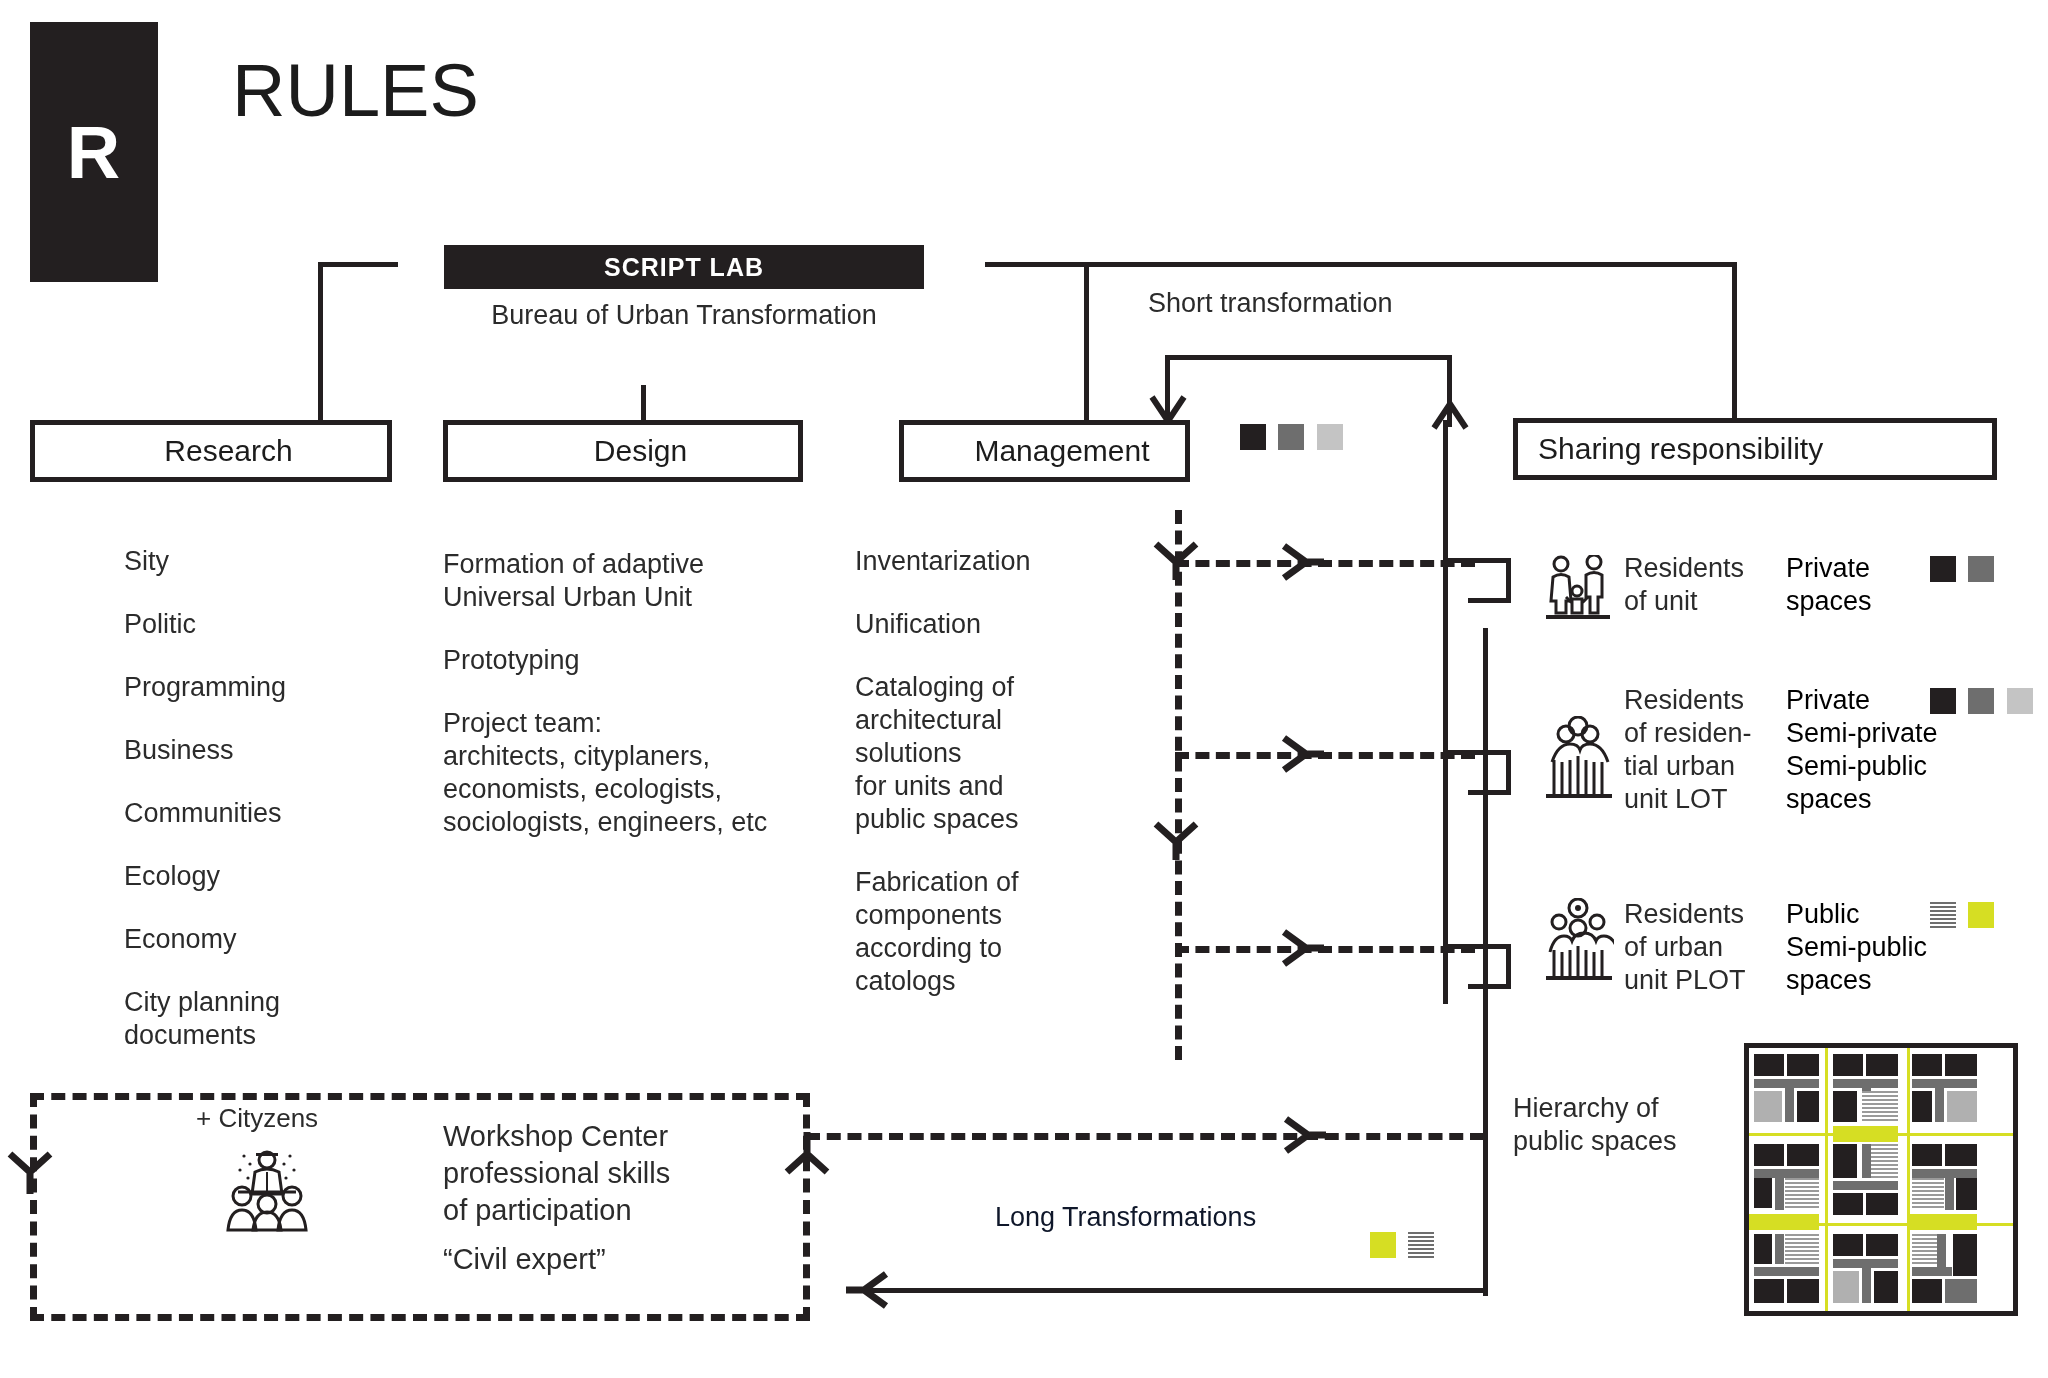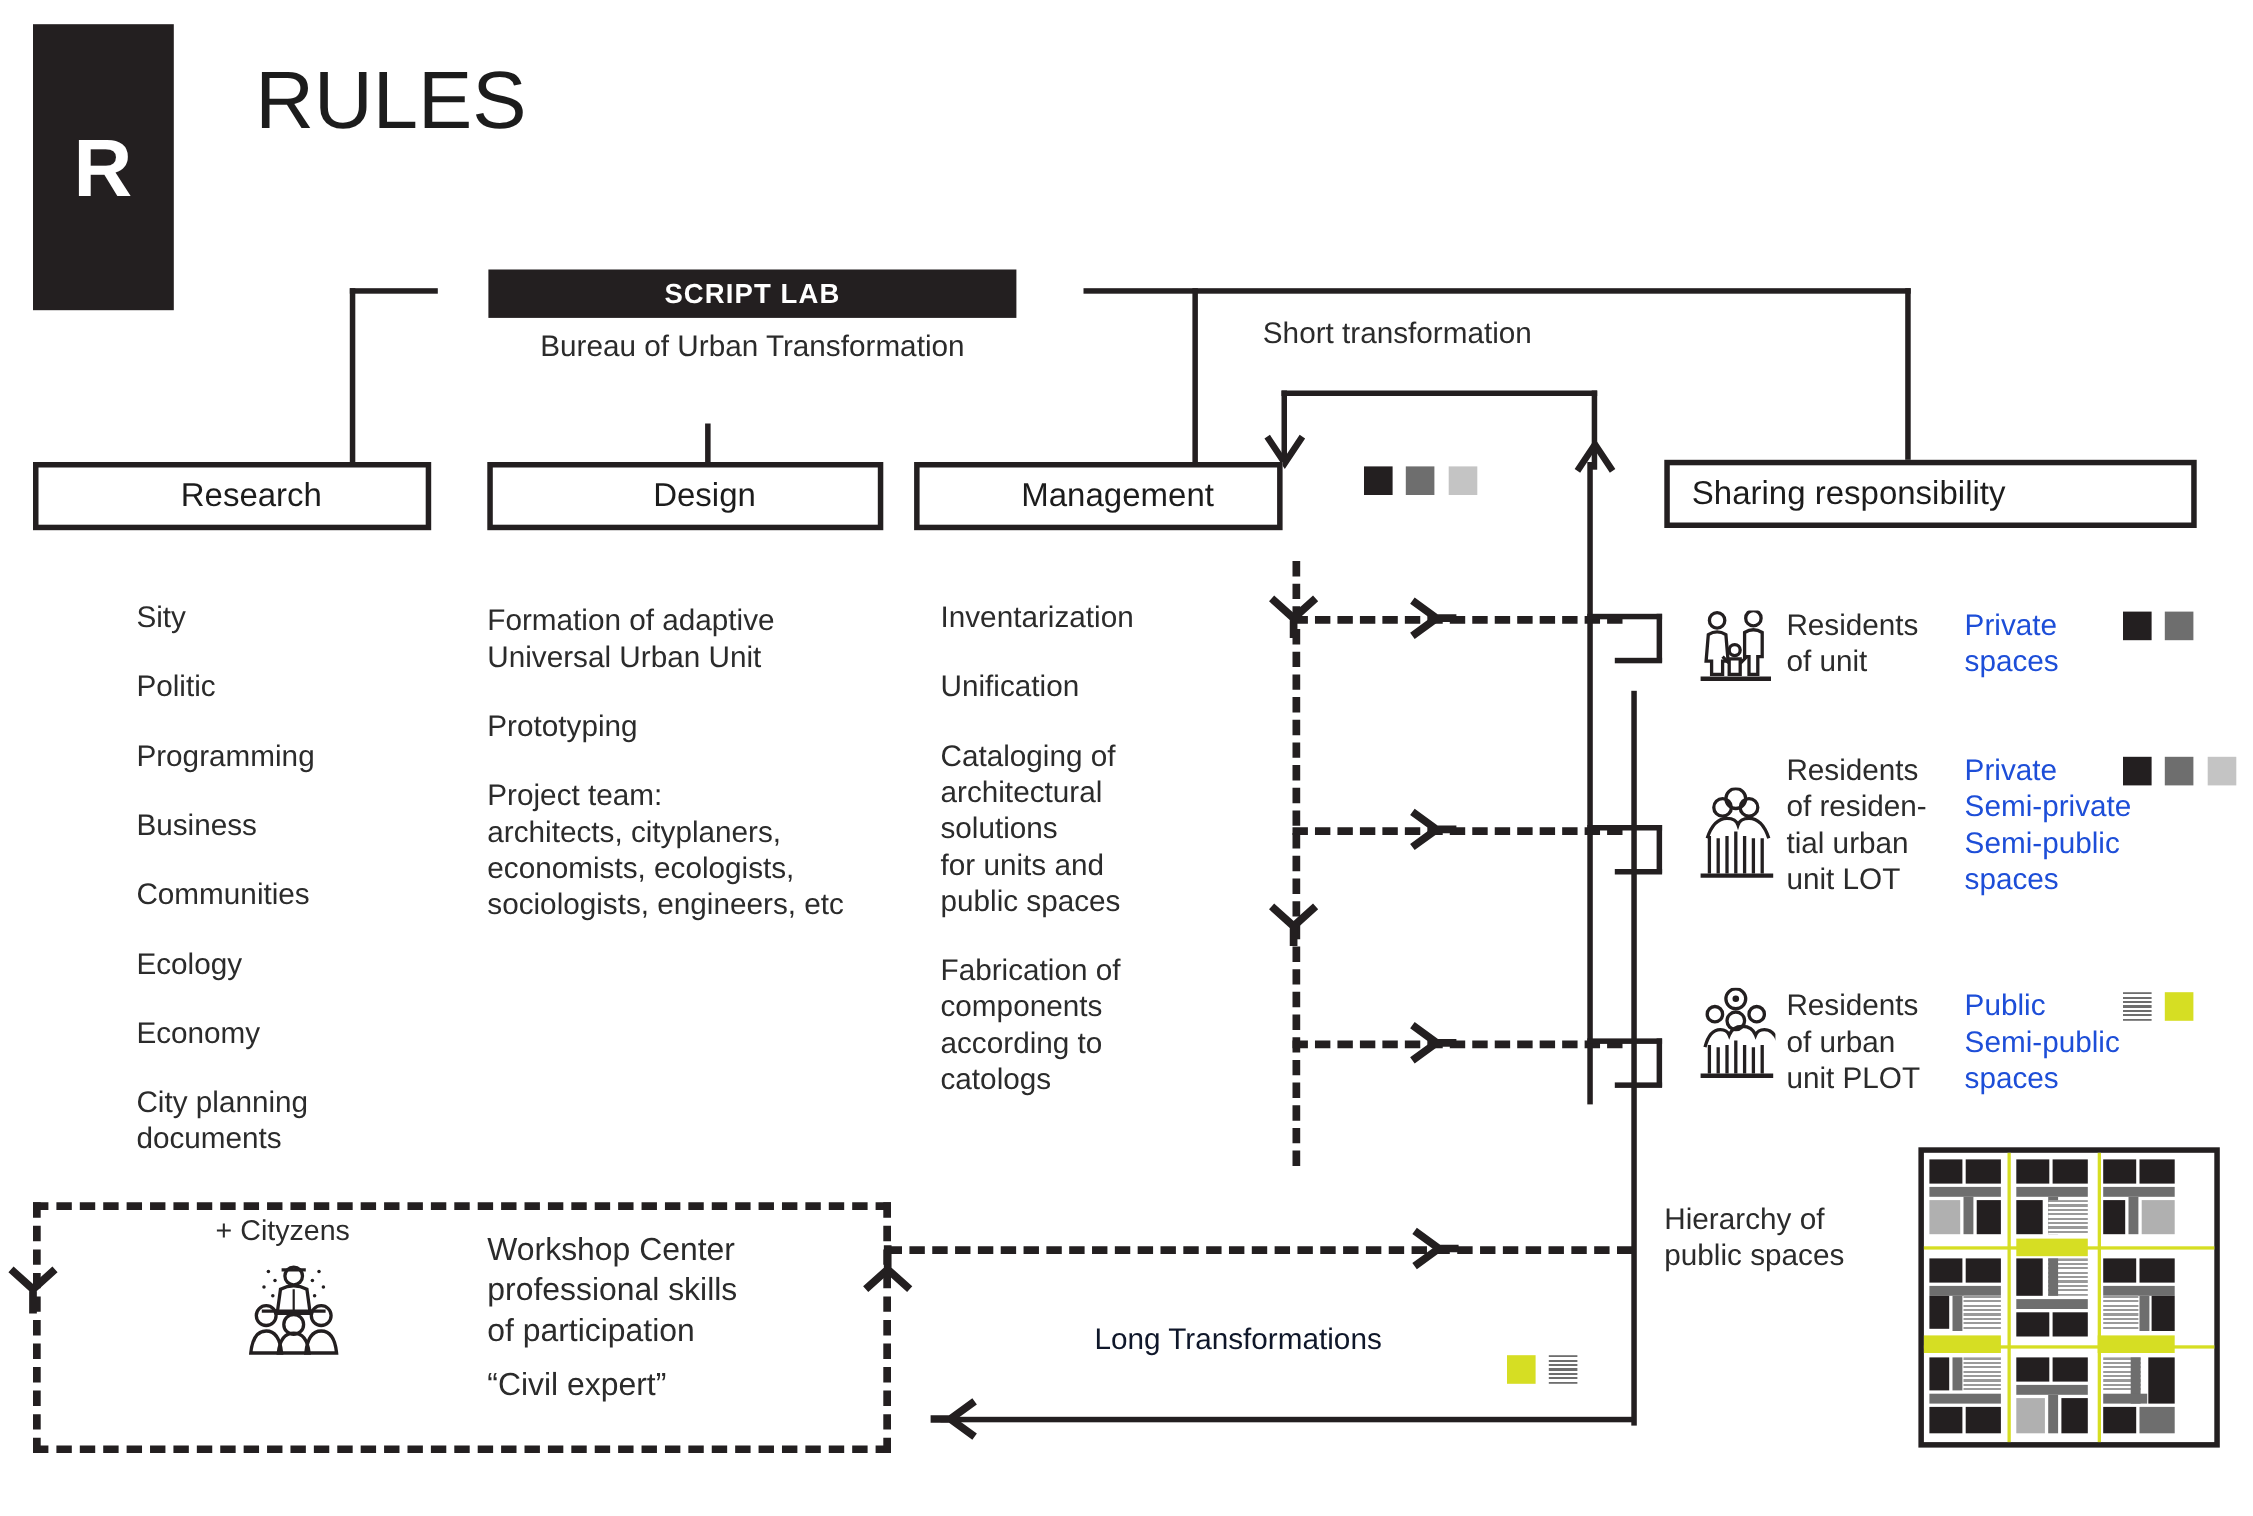--- a/index.html
+++ b/index.html
@@ -38,21 +38,21 @@
 
   
   .mainbox {
     border:5px solid #231f20; background:#fff;
     height:62px; display:flex; align-items:center;
     font-size:30px; color:#1c1c1c;
   }
   .mainbox span { width:100%; text-align:center;padding-left:35px; }
   #box-research { left:30px;  top:420px; width:362px; }
   #box-design   { left:443px; top:420px; width:360px; }
-  #box-management { left:831px; top:420px; width:335px; }
+  #box-management { left:899px; top:420px; width:291px; }
   #box-management span { text-align:center; }
   #box-sharing  { left:1513px; top:418px; width:484px; }
   #box-sharing span { text-align:left; padding-left:20px; }
 
   
   .collist { font-size:27px; line-height:33px; color:#2b2b2b; }
   .collist .item { margin-bottom:30px; }
   #list-research   { left:124px; top:545px; width:300px; }
   #list-design     { left:443px; top:548px; width:360px; }
   #list-management { left:855px; top:545px; width:280px; }
@@ -71,21 +71,21 @@
   }
 
   
   .sw { display:inline-block; width:26px; height:26px; margin-right:8px; vertical-align:middle; }
   .sw-striped {
     display:inline-block; width:26px; height:26px; margin-right:8px; vertical-align:middle;
     background:repeating-linear-gradient(to bottom,#6e6e6e 0 2px,#ffffff 2px 4px);
   }
   .legend-icon { position:absolute; }
   .legend-text { position:absolute; font-size:27px; line-height:33px; color:#2b2b2b; }
-  .legend-label { position:absolute; font-size:27px; line-height:33px; color:#1d4ed8; }
+  .legend-label { position:absolute; font-size:27px; line-height:33px; color:#000000; }
   .legend-sw { position:absolute; }
 
   
   #workshop-box {
     left:30px; top:1093px; width:780px; height:228px;
     border:7px dashed #231f20;
   }
   #cityzens-label { left:196px; top:1103px; font-size:26px; color:#2b2b2b; }
   #workshop-text { left:443px; top:1118px; font-size:29px; line-height:37px; color:#2b2b2b; }
   #civil-expert { left:443px; top:1243px; font-size:29px; color:#2b2b2b; }

